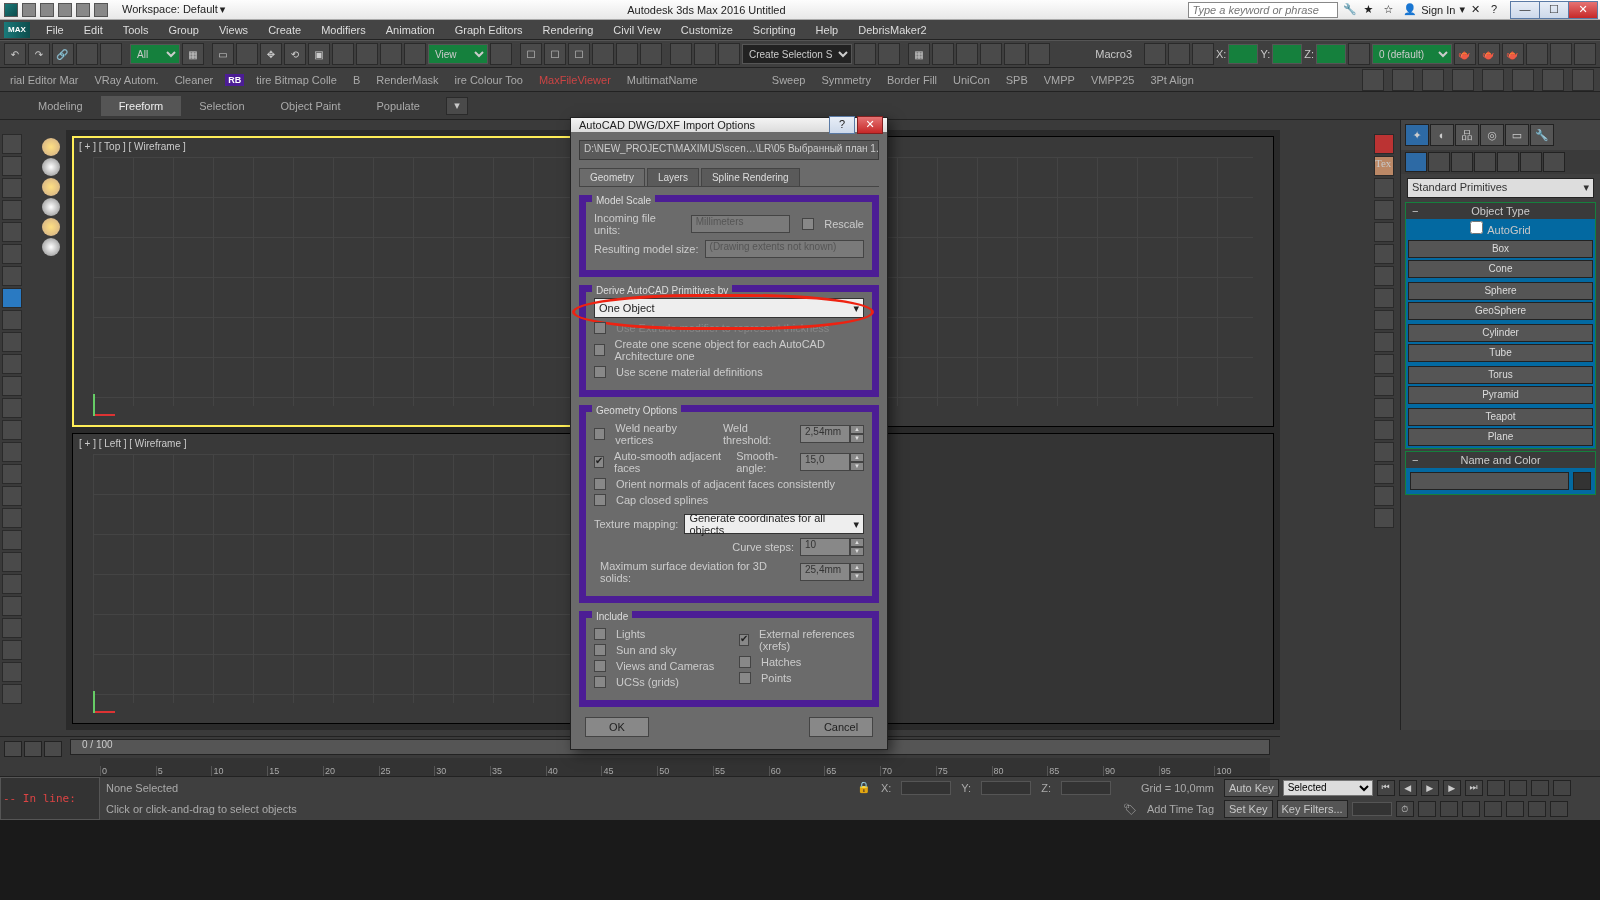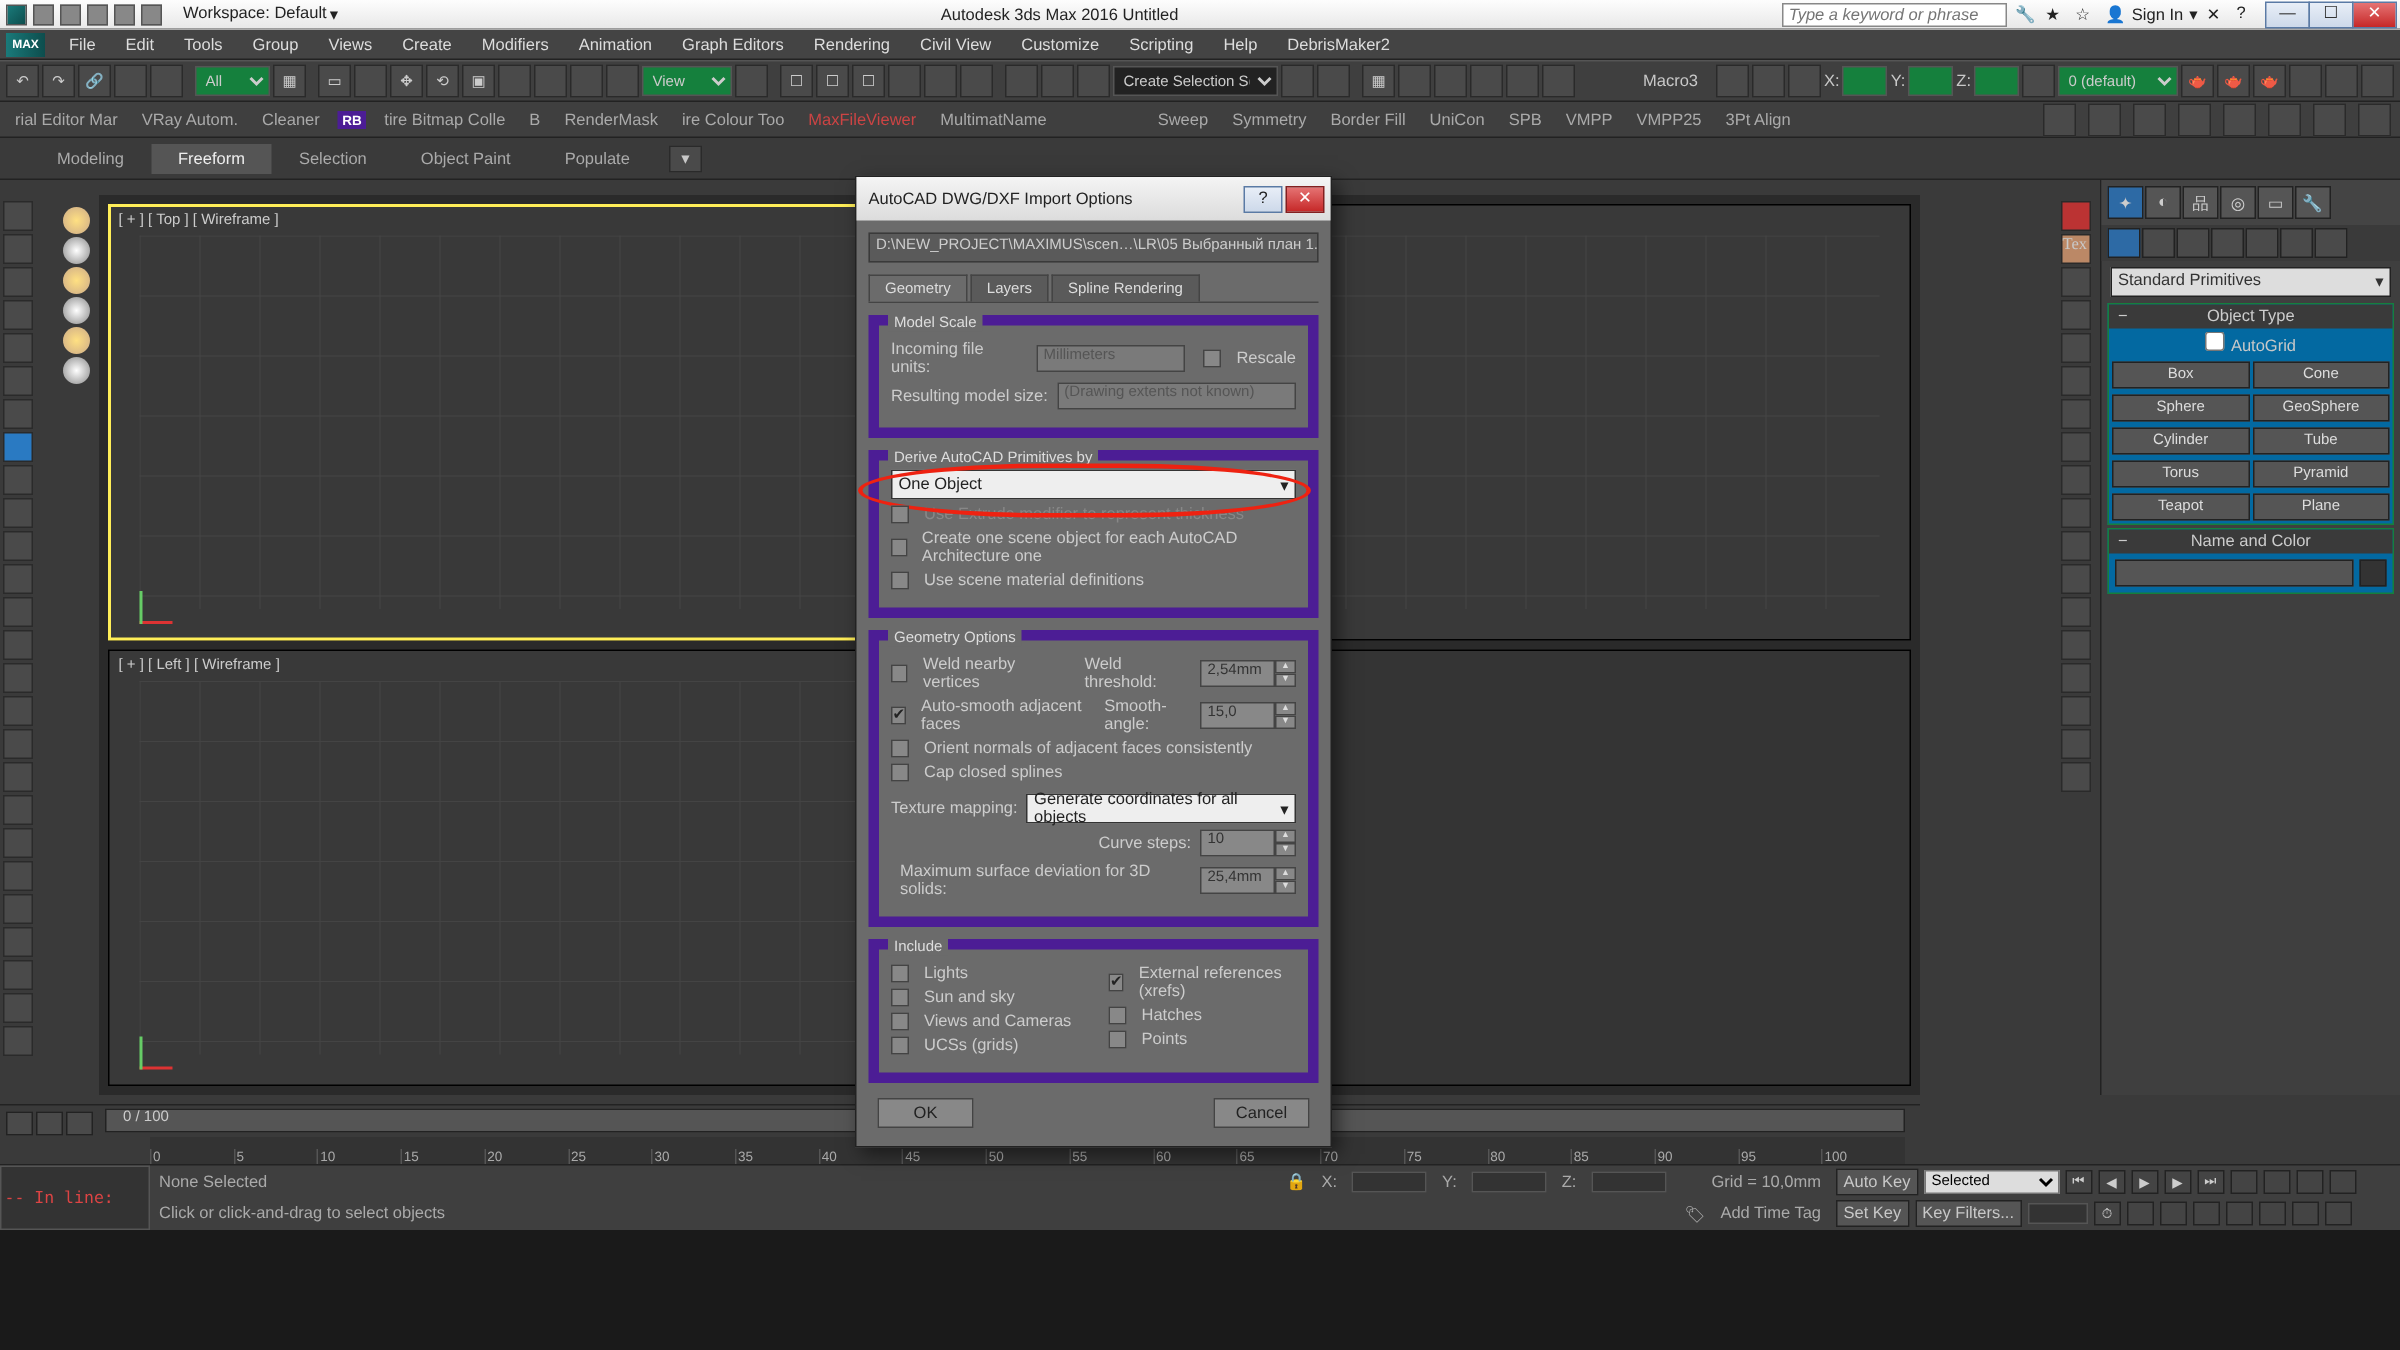--- a/index.html
+++ b/index.html
@@ -68,21 +68,21 @@
 .cmd-top{ display:flex; gap:1px; padding:4px; background:#444;}
 .cmd-top div{ width:24px;height:22px;background:#555;border:1px solid #222;display:flex;align-items:center;justify-content:center;color:#ccc;}
 .cmd-top div.on{ background:#2d6aa5;}
 .cmd-sub{ display:flex; gap:1px; padding:2px 4px; background:#3a3a3a;}
 .cmd-sub div{ width:22px;height:20px;background:#4a4a4a;border:1px solid #222;}
 .cmd-sub div.on{ background:#2d6aa5;}
 .cmd-dd{ margin:4px 6px; height:20px; background:#ddd; border:1px solid #222; color:#333; padding:2px 4px; display:flex; justify-content:space-between;}
 .cmd-grp{ margin:2px 4px; border:1px solid #15803d; background:#0369a1;}
 .cmd-grp-t{ text-align:center; padding:2px; background:#3a3a3a; color:#ccc; position:relative;}
 .cmd-grp-t::before{content:"−";position:absolute;left:6px;}
-.cmd-btnrow{ display:flex; gap:2px; padding:2px;}
+.cmd-btnrow{ display:flex; gap:2px; padding:2px;flex-direction:column;}
 .cmd-btn{ flex:1; height:18px; background:#555; border:1px solid #222; color:#ddd; text-align:center; line-height:16px; font-size:10px;}
 .cmd-auto{ padding:2px; text-align:center; font-size:10px;}
 .cmd-auto input{ margin-right:4px;}
 .nc-row{ display:flex; padding:4px; gap:4px;}
 .nc-row .f{ flex:1; height:18px; background:#555; border:1px solid #222;}
 .nc-row .c{ width:18px; height:18px; background:#333; border:1px solid #222;}
 
 
 .right-strip{ position:absolute; top:130px; right:204px; width:24px; bottom:170px; background:#3a3a3a; display:flex;flex-direction:column;gap:2px;padding:4px 2px;}
 .right-strip div{width:20px;height:20px;background:#4a4a4a;border:1px solid #2a2a2a;font-family:Liberation Serif, serif;}
@@ -104,21 +104,21 @@
 .status-m .r input{ width:50px; height:14px; background:#333; border:1px solid #555; color:#ccc; font-size:10px;}
 .status-r{ width:380px; display:flex; flex-direction:column;}
 .status-r .r{ height:22px; display:flex; align-items:center; gap:4px; padding:0 4px;}
 .status-r select{ height:16px; background:#ddd; font-size:10px; width:90px;}
 .play-btn{width:18px;height:16px;background:#444;border:1px solid #222;color:#ccc;display:flex;align-items:center;justify-content:center;font-size:9px;}
 
 .taskbar{ position:absolute; bottom:0; left:0; right:0; height:80px; background:#1a1a1a;}
 
 
 .dlg{ position:absolute; top:117px; left:570px; width:318px; background:#6b6b6b; border:1px solid #222; box-shadow:4px 4px 12px rgba(0,0,0,.5);}
-.dlg-title{ height:29px; background:linear-gradient(#f4f4f4,#dcdcdc); display:flex; align-items:center; padding:0 4px; color:#222;}
+.dlg-title{ height:14px; background:linear-gradient(#f4f4f4,#dcdcdc); display:flex; align-items:center; padding:0 4px; color:#222;}
 .dlg-title .t{ flex:1; padding-left:4px;}
 .dlg-title .b{ width:26px; height:18px; border:1px solid #888; background:#eee; text-align:center; line-height:14px; margin-left:2px;}
 .dlg-title .b.help{ background:linear-gradient(#e8eef7,#cdd9ea); border-color:#5a7aa5;}
 .dlg-title .b.cl{ background:linear-gradient(#e57373,#c62828); color:#fff; border-color:#832020;}
 .dlg-body{ padding:8px; color:#ddd;}
 .dlg-path{ height:20px; background:#5a5a5a; border:1px solid #3a3a3a; padding:2px 4px; color:#ccc; font-size:10px; overflow:hidden; white-space:nowrap;}
 .dlg-tabs{ display:flex; margin-top:8px; border-bottom:1px solid #444;}
 .dlg-tabs span{ padding:3px 10px; background:#5a5a5a; border:1px solid #444; border-bottom:none; margin-right:2px; font-size:10px;}
 .dlg-tabs span.on{ background:#6b6b6b;}
 .fset{ border:7px solid #4c1d95; margin-top:8px; padding:6px 8px 8px; position:relative;}

